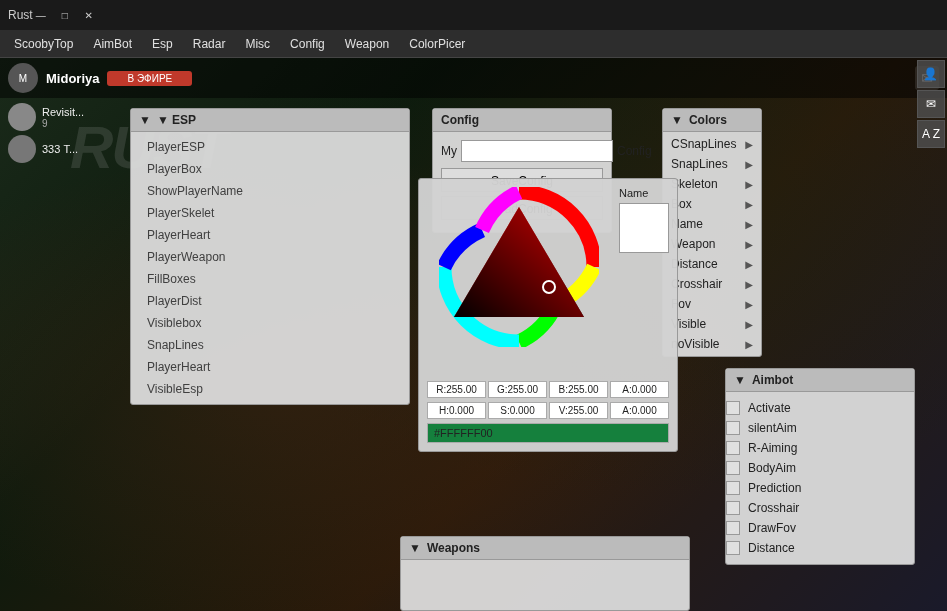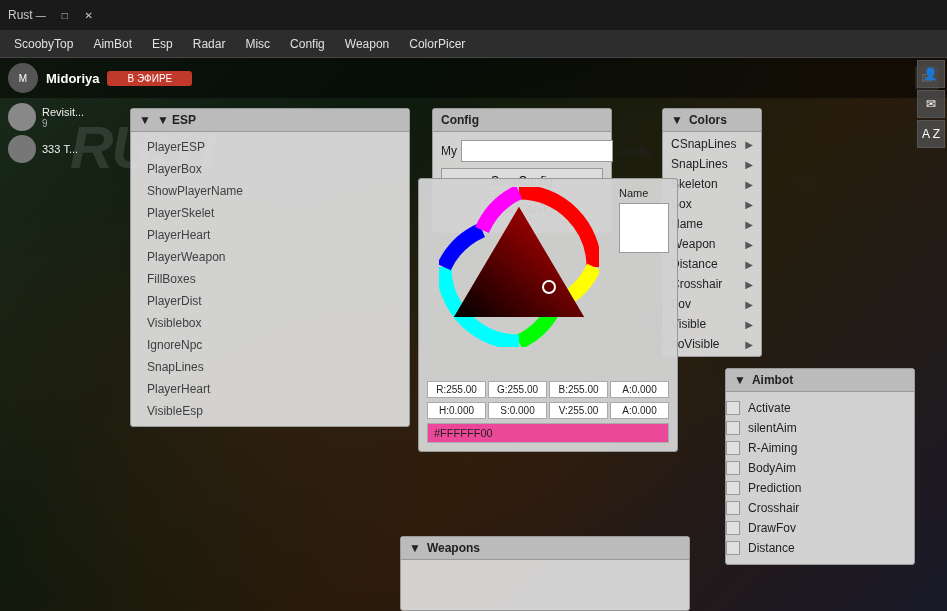--- a/index.html
+++ b/index.html
@@ -239,21 +239,21 @@
     }
     .color-val-box {
       background: #fff;
       border: 1px solid #aaa;
       padding: 2px 3px;
       font-size: 10px;
       color: #222;
       text-align: center;
     }
     .color-hex-box {
-      background: #ec4899;
+      background: #15803d;
       border: 1px solid #aaa;
       padding: 3px 6px;
       font-size: 11px;
       color: #222;
       width: 100%;
     }
 
     
     #colors-panel {
       top: 50px;
@@ -442,21 +442,20 @@
     <div class="panel-content">
       <div class="esp-item">PlayerESP</div>
       <div class="esp-item">PlayerBox</div>
       <div class="esp-item">ShowPlayerName</div>
       <div class="esp-item">PlayerSkelet</div>
       <div class="esp-item">PlayerHeart</div>
       <div class="esp-item">PlayerWeapon</div>
       <div class="esp-item">FillBoxes</div>
       <div class="esp-item">PlayerDist</div>
       <div class="esp-item">Visiblebox</div>
-      <div class="esp-item">IgnoreNpc</div>
       <div class="esp-item">SnapLines</div>
       <div class="esp-item">PlayerHeart</div>
       <div class="esp-item">VisibleEsp</div>
     </div>
   </div>
 
   <div id="config-panel" class="panel">
     <div class="panel-header">
       <span>Config</span>
     </div>

